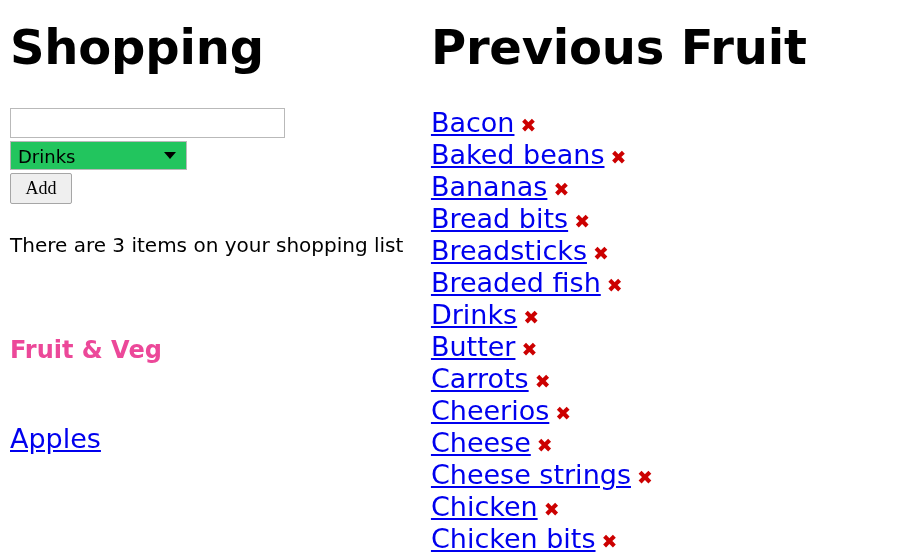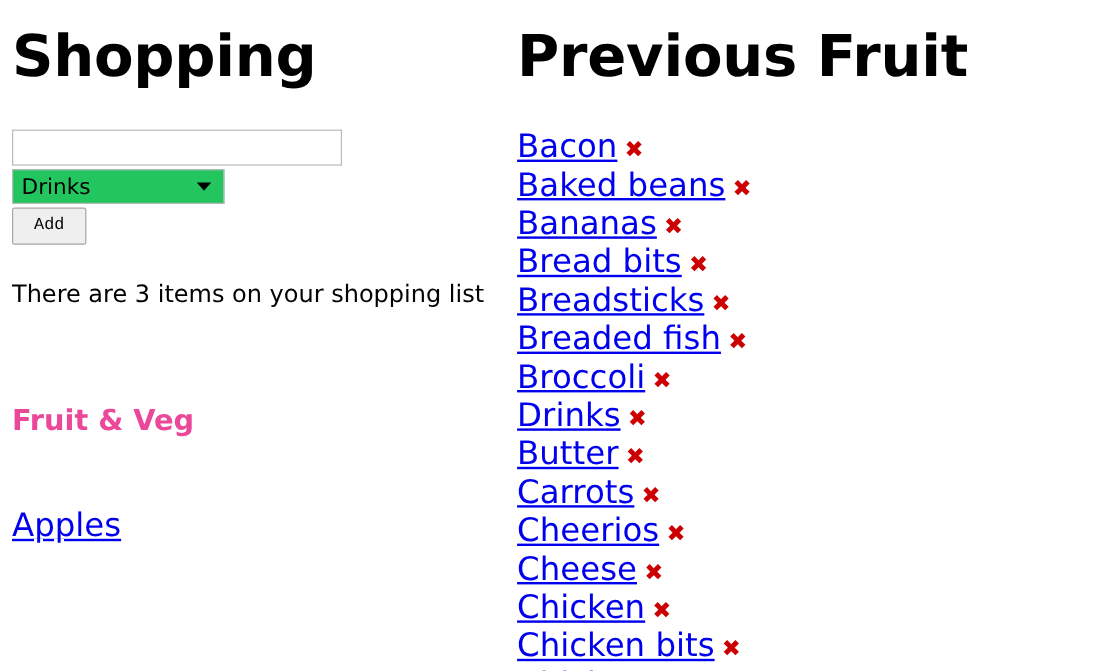--- a/index.html
+++ b/index.html
@@ -105,22 +105,22 @@
     border-right: 6px solid transparent;
     border-top: 7px solid #000000;
   }
 
   .add-button {
     display: block;
     margin-top: 3px;
     min-width: 62px;
     height: 31px;
     padding: 0 10px;
-    font-family: Liberation Mono, monospace;
-    font-size: 14px;
+    font-family: Liberation Serif, serif;
+    font-size: 18px;
     line-height: 27px;
     color: #000;
     text-align: center;
     background: #efefef;
     border: 1px solid #a6a6a6;
     border-radius: 2px;
     cursor: pointer;
   }
 
   .count-text {
@@ -207,26 +207,26 @@
 
     <h1>Previous Fruit</h1>
 
     <ul class="prev-list" id="prev-list">
         <li><a class="item-link" href="#">Bacon</a><a class="remove-x" href="#">✖</a></li>
         <li><a class="item-link" href="#">Baked beans</a><a class="remove-x" href="#">✖</a></li>
         <li><a class="item-link" href="#">Bananas</a><a class="remove-x" href="#">✖</a></li>
         <li><a class="item-link" href="#">Bread bits</a><a class="remove-x" href="#">✖</a></li>
         <li><a class="item-link" href="#">Breadsticks</a><a class="remove-x" href="#">✖</a></li>
         <li><a class="item-link" href="#">Breaded fish</a><a class="remove-x" href="#">✖</a></li>
-        <li><a class="item-link" href="#">Broccoli</a><a class="remove-x" href="#">✖</a></li>
         <li><a class="item-link" href="#">Drinks</a><a class="remove-x" href="#">✖</a></li>
         <li><a class="item-link" href="#">Butter</a><a class="remove-x" href="#">✖</a></li>
         <li><a class="item-link" href="#">Carrots</a><a class="remove-x" href="#">✖</a></li>
         <li><a class="item-link" href="#">Cheerios</a><a class="remove-x" href="#">✖</a></li>
         <li><a class="item-link" href="#">Cheese</a><a class="remove-x" href="#">✖</a></li>
+        <li><a class="item-link" href="#">Cheese strings</a><a class="remove-x" href="#">✖</a></li>
         <li><a class="item-link" href="#">Chicken</a><a class="remove-x" href="#">✖</a></li>
         <li><a class="item-link" href="#">Chicken bits</a><a class="remove-x" href="#">✖</a></li>
         <li><a class="item-link" href="#">Chicken</a><a class="remove-x" href="#">✖</a></li>
       </ul>
 
   </div>
 
 </div>
 
 </body></html>

